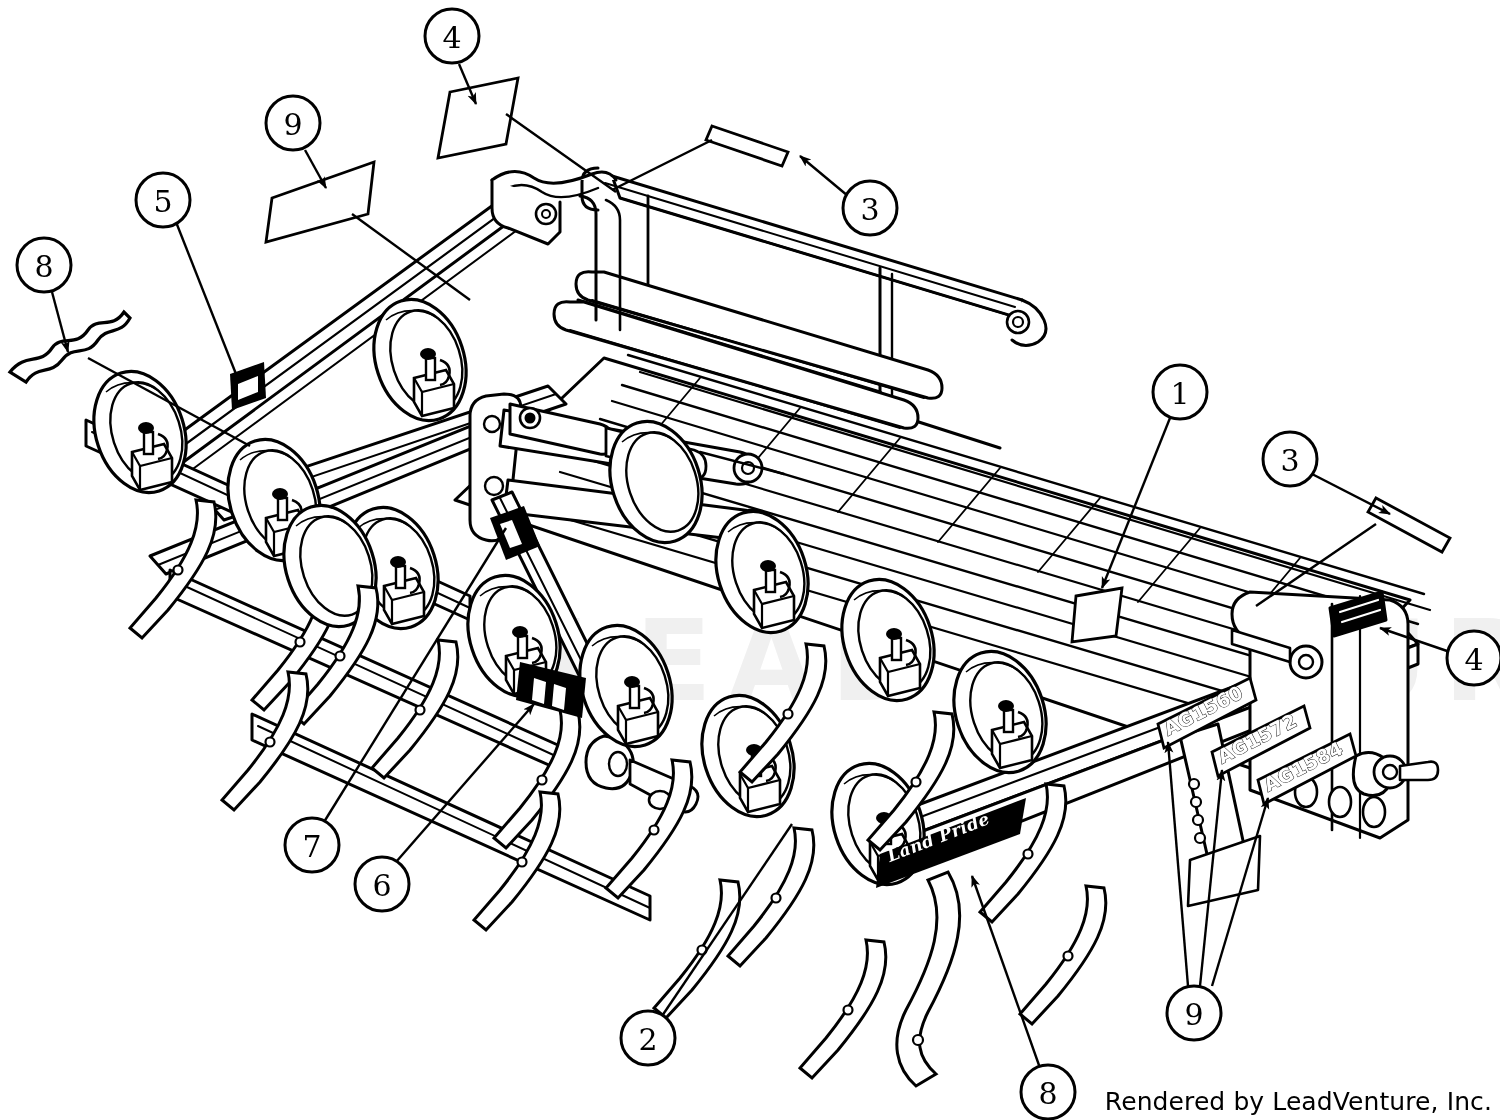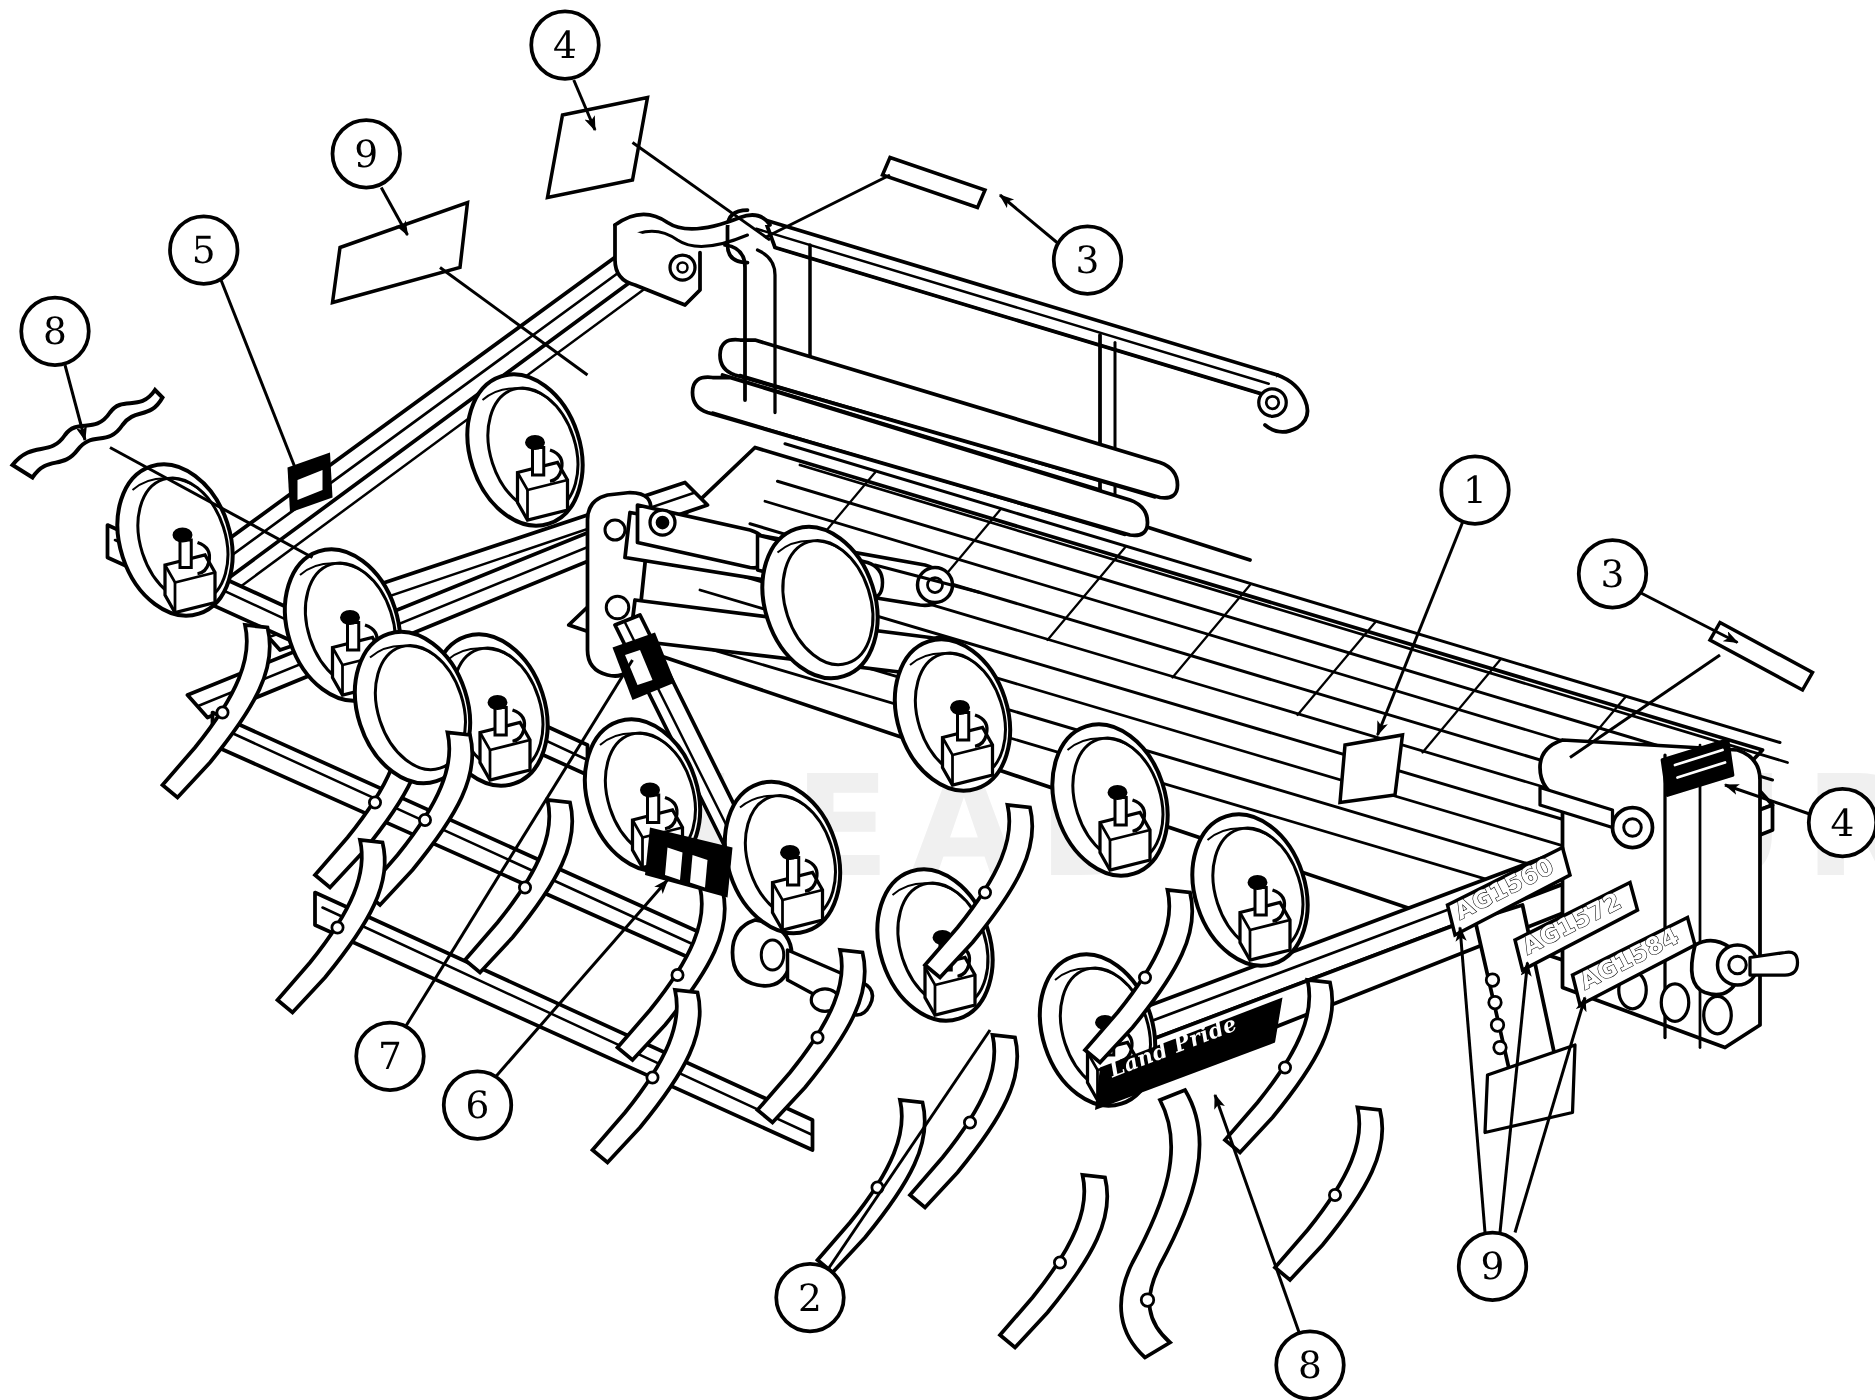--- a/index.html
+++ b/index.html
@@ -445,14 +445,15 @@
     </g>
 
     <g>
       <circle cx="1048" cy="1092" r="27" fill="#fff" stroke="#000" stroke-width="3"></circle>
       <text class="callout-num" x="1048" y="1093">8</text>
     </g>
 
   </g>
 </svg>
 
+<div class="credit">Rendered by LeadVenture, Inc.</div>
 
 </div>
 
 </body></html>

